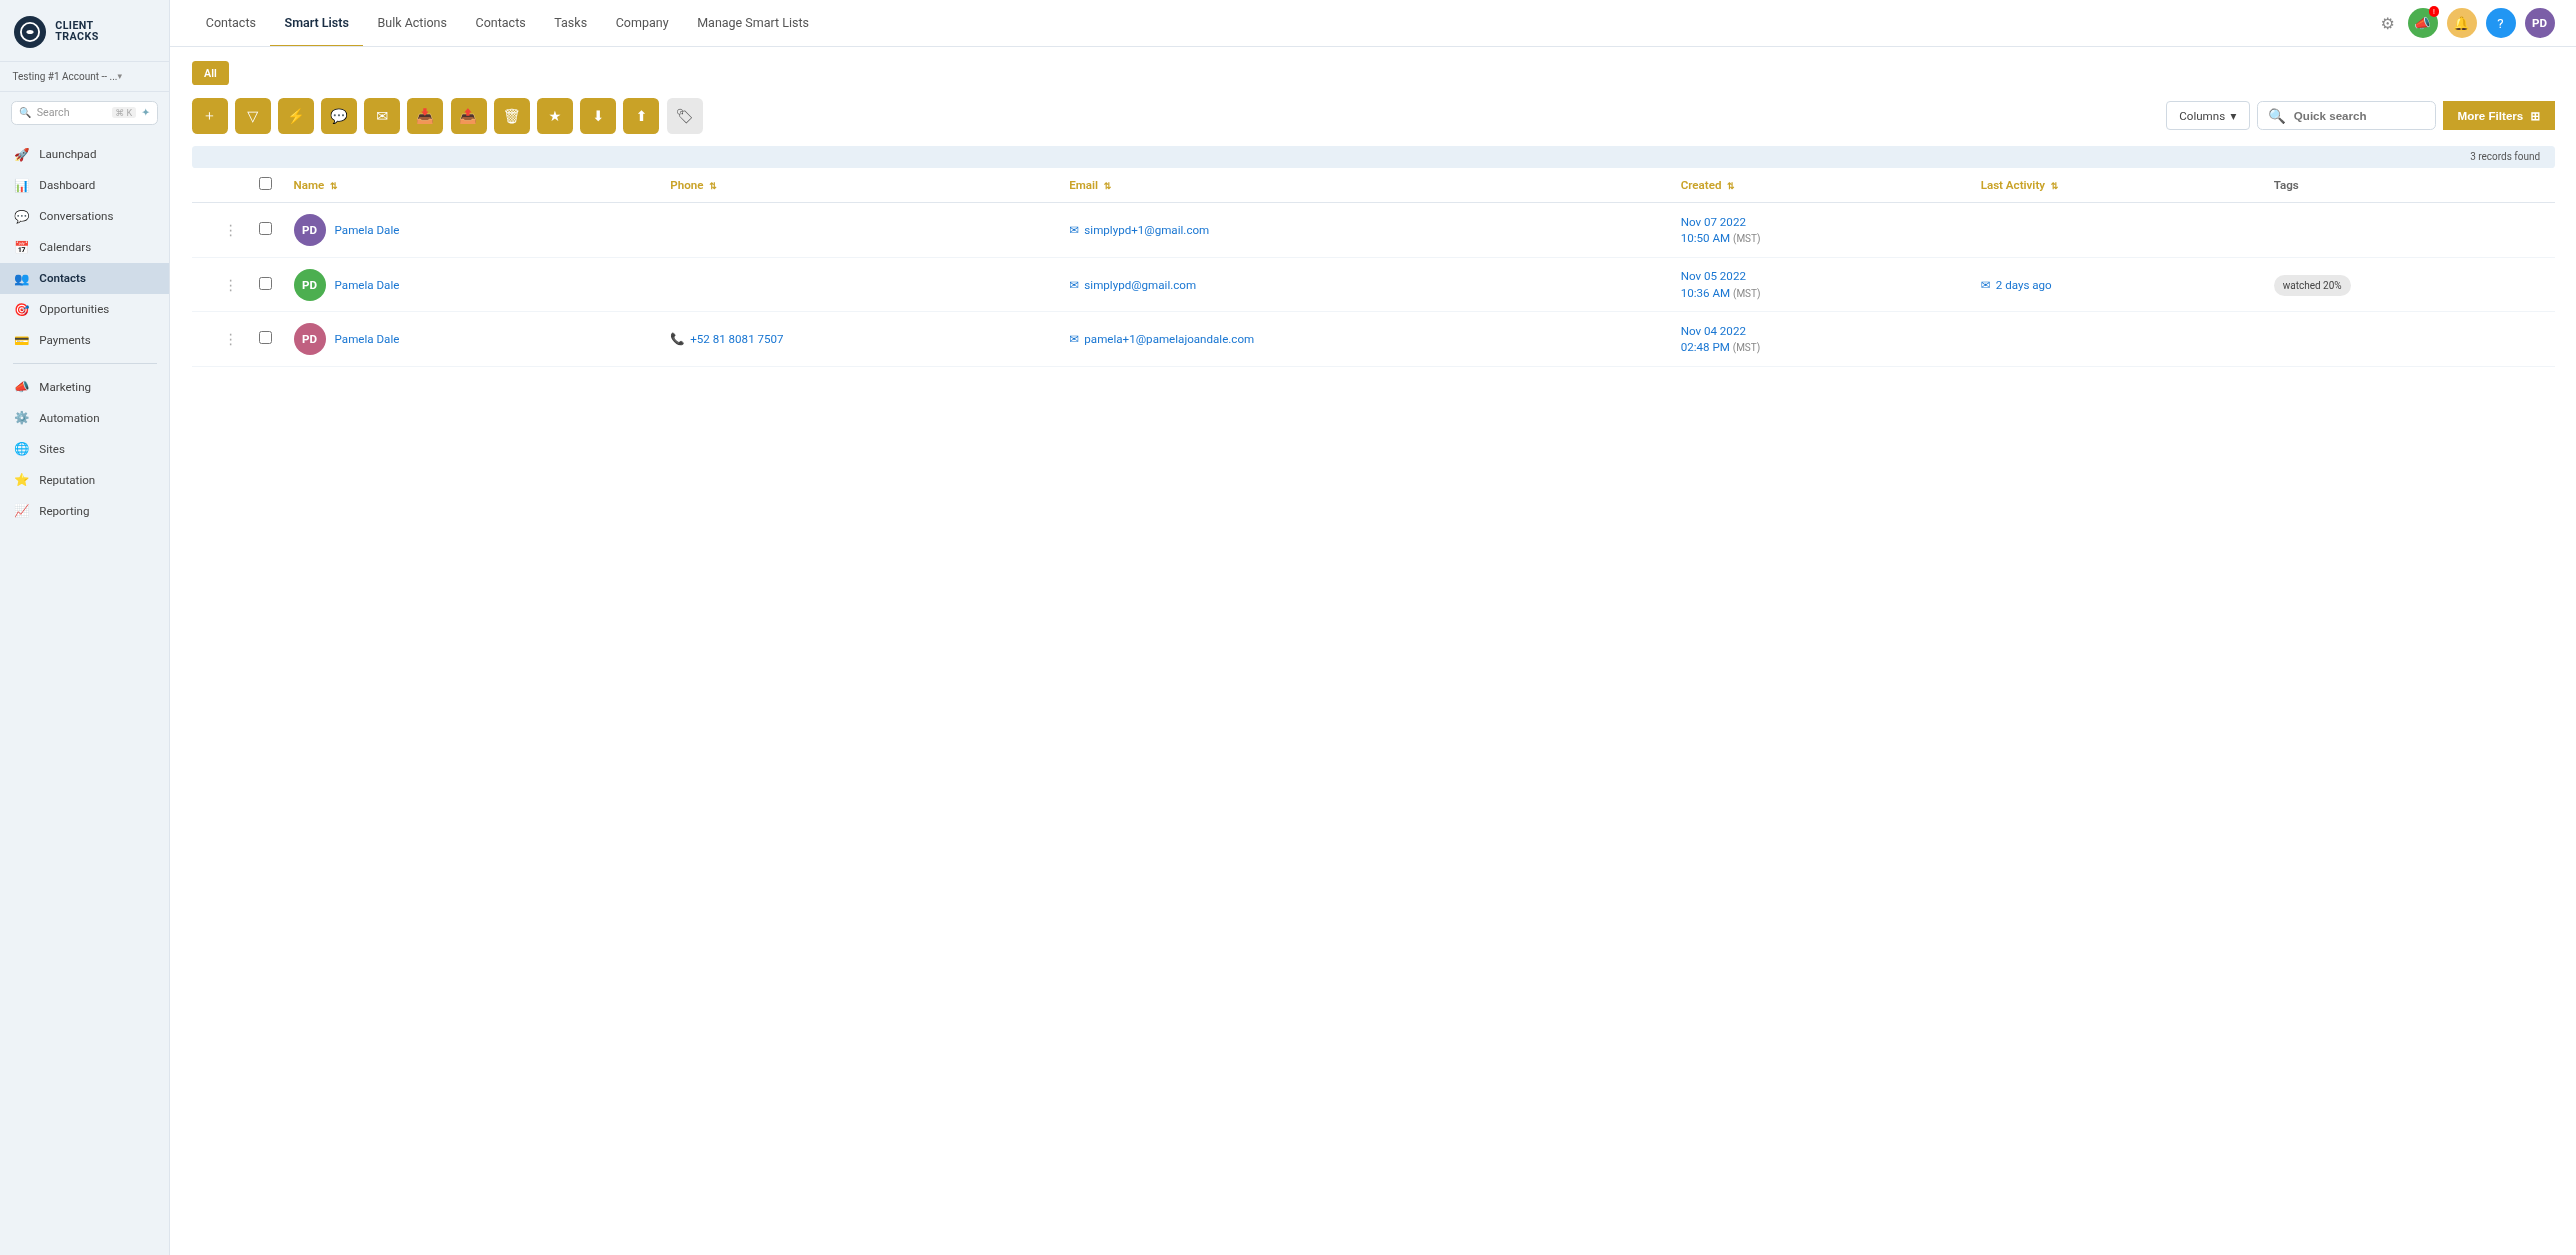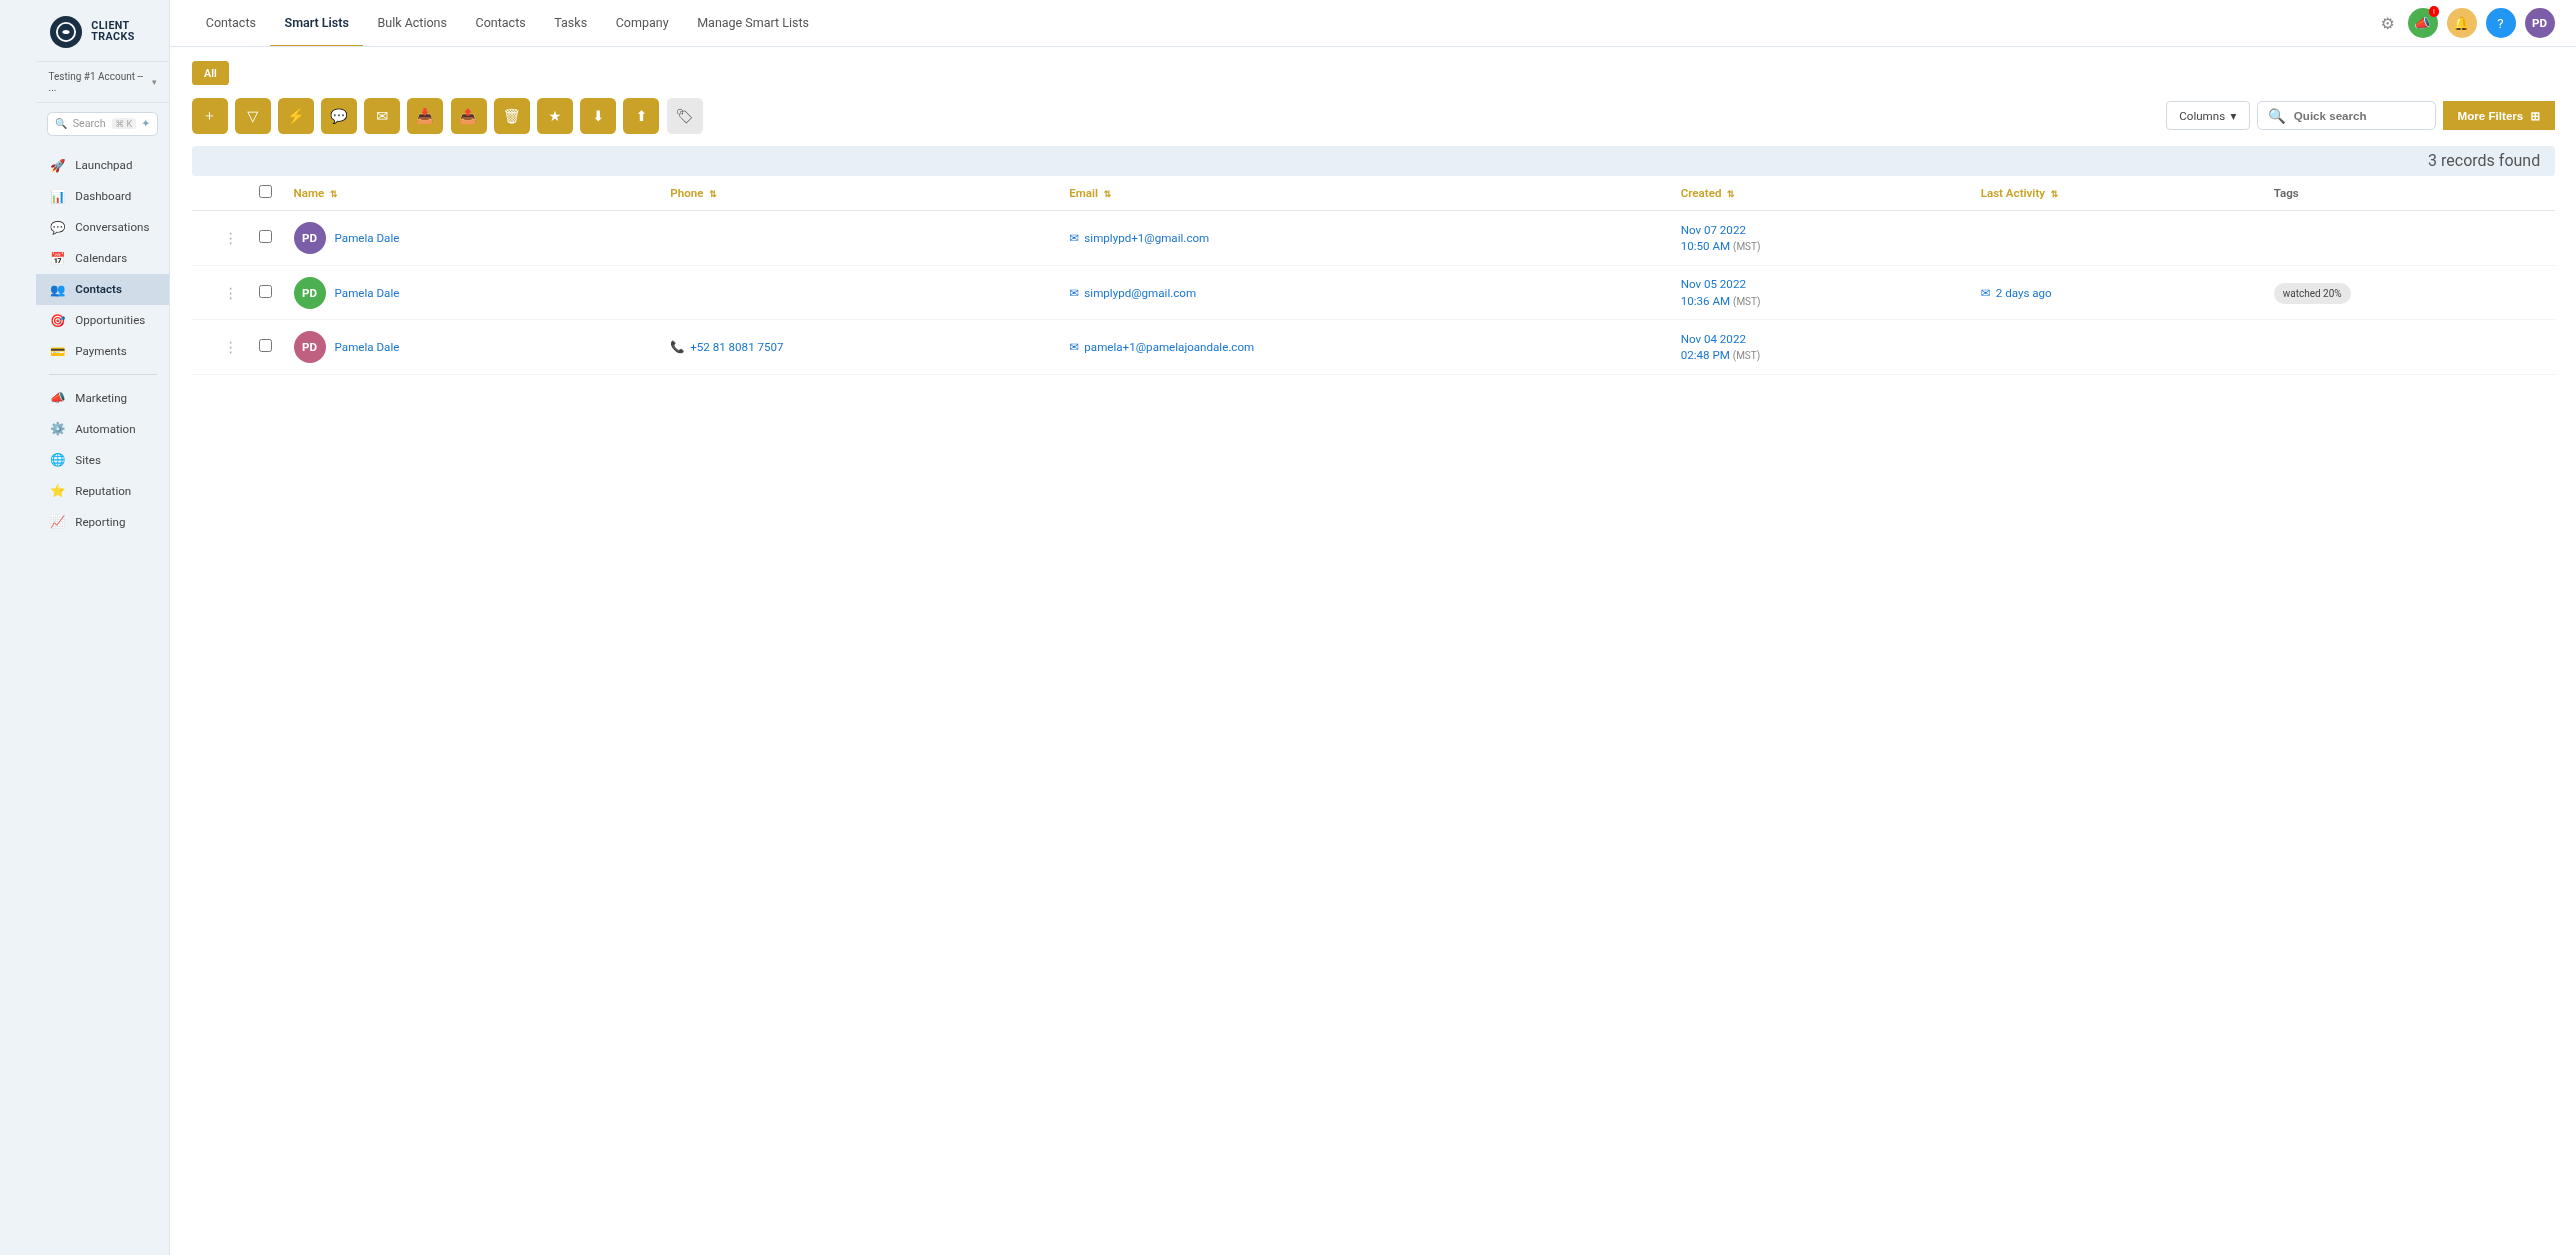--- a/index.html
+++ b/index.html
@@ -8,21 +8,20 @@
     
     .sidebar {
       width: 170px;
       min-width: 170px;
       background: #eef3f7;
       display: flex;
       flex-direction: column;
       border-right: 0.9px solid #dde4ec;
       height: 100vh;
       overflow-y: auto;
-      padding-left: 36px;
     }
     .sidebar-logo {
       display: flex;
       align-items: center;
       padding: 16px 14.3px 12.5px 14.3px;
       gap: 9px;
       border-bottom: 0.9px solid #dde4ec;
     }
     .logo-icon {
       width: 32px;
@@ -260,21 +259,21 @@
       font-size: 11.6px;
       font-weight: 600;
       cursor: pointer;
     }
 
     
     .records-bar {
       background: #e8f0f7;
       text-align: right;
       padding: 5.4px 14.3px;
-      font-size: 16px;
+      font-size: 10px;
       color: #555;
       border-radius: 3.6px;
       margin-bottom: 0;
     }
 
     
     .contacts-table {
       width: 100%;
       border-collapse: collapse;
     }

